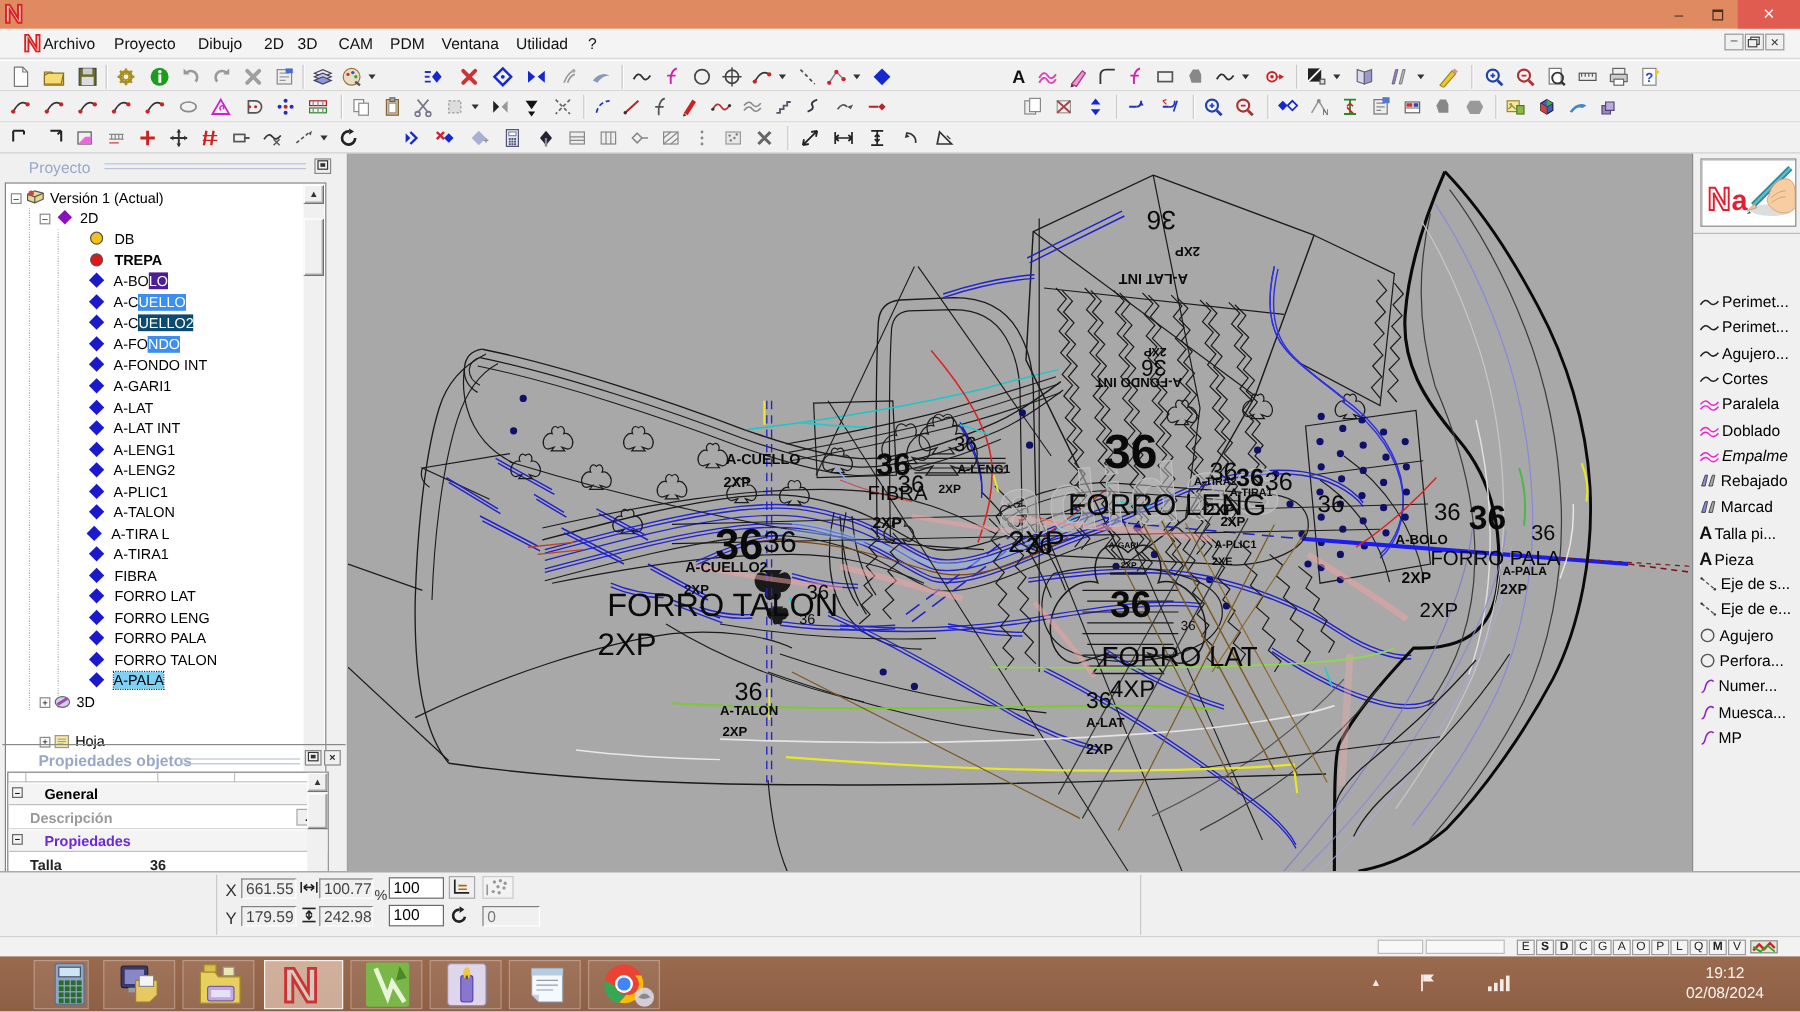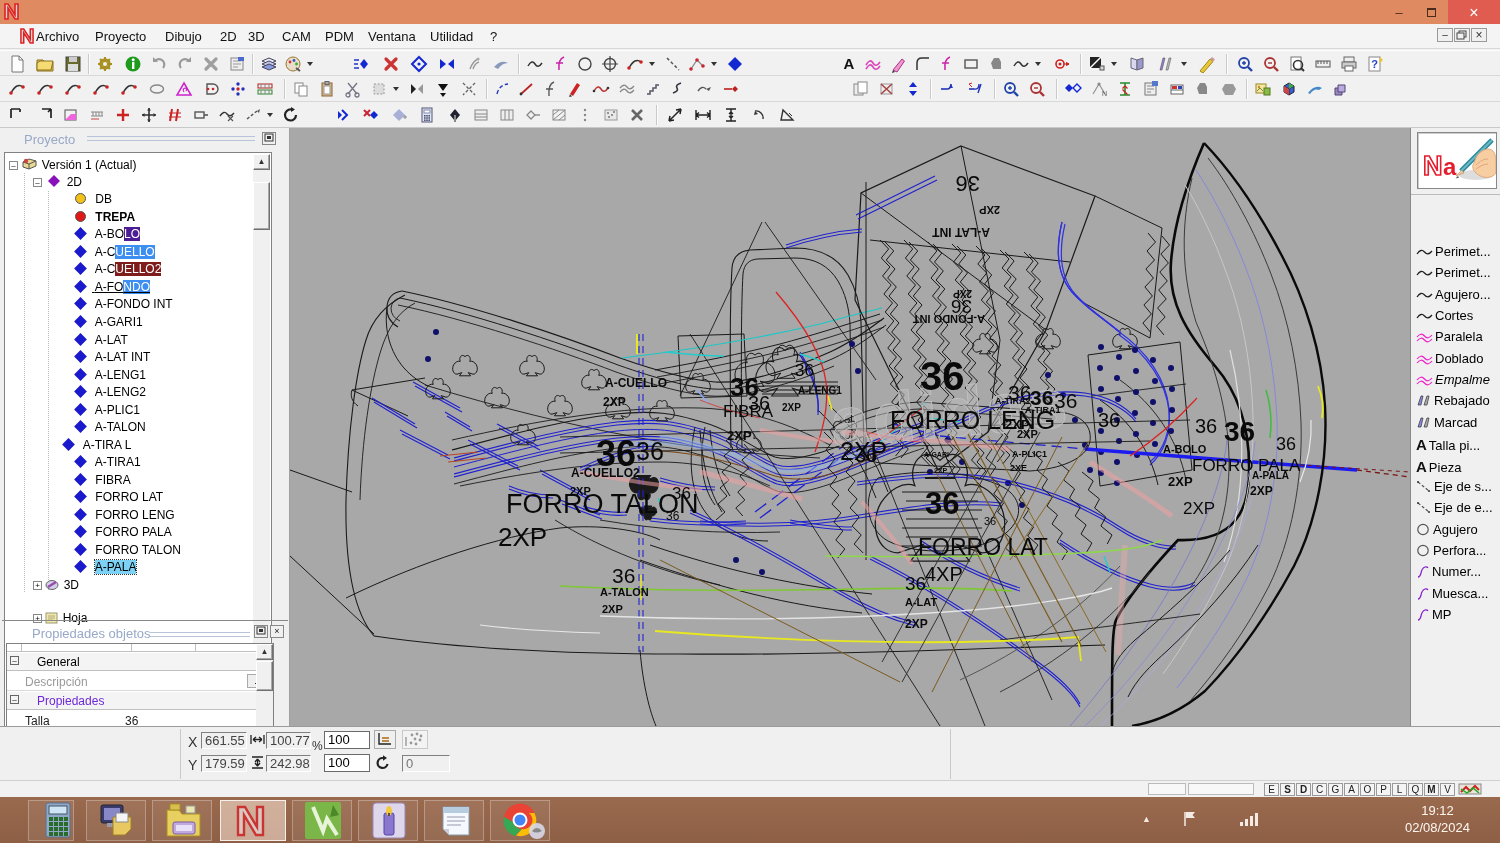--- a/index.html
+++ b/index.html
@@ -643,31 +643,31 @@
  <div class="trow" style="top:4px;left:4px;"><span style="display:inline-block;width:9px;height:9px;border:1px solid #888;font-size:8px;line-height:7px;text-align:center;vertical-align:1px;">–</span> <svg width="17" height="14" viewBox="0 0 17 14" style="vertical-align:-2px;">
             <path d="M2 5 L8 2 L15 4 L15 9 L8 12 L2 10 Z" fill="#e8d890" stroke="#555"></path>
             <path d="M2 5 L8 7 L15 4 M8 7 L8 12" fill="none" stroke="#555"></path>
             <circle cx="5" cy="4" r="2.2" fill="#cc4444"></circle>
           </svg> Versión 1 (Actual)</div>
  <div class="trow" style="top:22px;left:28px;"><span style="display:inline-block;width:9px;height:9px;border:1px solid #888;font-size:8px;line-height:7px;text-align:center;vertical-align:1px;">–</span> <span style="display:inline-block;width:10px;height:10px;background:#8811bb;transform:rotate(45deg) scale(.85);margin:0 4px;"></span> 2D</div>
  <div class="trow" style="top:39px;left:70px;"><span style="display:inline-block;width:11px;height:11px;background:#f2c21a;border-radius:50%;border:1px solid #555;margin:0 6px 0 0;vertical-align:-1px;"></span> DB</div>
  <div class="trow" style="top:57px;left:70px;font-weight:bold;"><span style="display:inline-block;width:11px;height:11px;background:#e01818;border-radius:50%;border:1px solid #555;margin:0 6px 0 0;vertical-align:-1px;"></span> TREPA</div>
  <div class="trow" style="top:74px;left:70px;"><span style="display:inline-block;width:11px;height:11px;background:#1a1acc;transform:rotate(45deg) scale(.82);margin:0 6px 0 0;vertical-align:-1px;"></span> <span>A-BO</span><span style="background:#4c1d95;color:#fff;">LO</span></div>
  <div class="trow" style="top:92px;left:70px;"><span style="display:inline-block;width:11px;height:11px;background:#1a1acc;transform:rotate(45deg) scale(.82);margin:0 6px 0 0;vertical-align:-1px;"></span> <span>A-C</span><span style="background:#3c8ef0;color:#fff;">UELLO</span></div>
- <div class="trow" style="top:109px;left:70px;"><span style="display:inline-block;width:11px;height:11px;background:#1a1acc;transform:rotate(45deg) scale(.82);margin:0 6px 0 0;vertical-align:-1px;"></span> <span>A-C</span><span style="background:#7f1d1d;color:#fff;">UELLO2</span></div>
- <div class="trow" style="top:127px;left:70px;text-decoration:underline;"><span style="display:inline-block;width:11px;height:11px;background:#1a1acc;transform:rotate(45deg) scale(.82);margin:0 6px 0 0;vertical-align:-1px;"></span> <span>A-FO</span><span style="background:#3c8ef0;color:#fff;">NDO</span></div>
+ <div class="trow" style="top:109px;left:70px;"><span style="display:inline-block;width:11px;height:11px;background:#1a1acc;transform:rotate(45deg) scale(.82);margin:0 6px 0 0;vertical-align:-1px;"></span> <span>A-C</span><span style="background:#0c4a6e;color:#fff;">UELLO2</span></div>
+ <div class="trow" style="top:127px;left:70px;"><span style="display:inline-block;width:11px;height:11px;background:#1a1acc;transform:rotate(45deg) scale(.82);margin:0 6px 0 0;vertical-align:-1px;"></span> <span>A-FO</span><span style="background:#3c8ef0;color:#fff;">NDO</span></div>
  <div class="trow" style="top:144px;left:70px;"><span style="display:inline-block;width:11px;height:11px;background:#1a1acc;transform:rotate(45deg) scale(.82);margin:0 6px 0 0;vertical-align:-1px;"></span> A-FONDO INT</div>
  <div class="trow" style="top:162px;left:70px;"><span style="display:inline-block;width:11px;height:11px;background:#1a1acc;transform:rotate(45deg) scale(.82);margin:0 6px 0 0;vertical-align:-1px;"></span> A-GARI1</div>
  <div class="trow" style="top:180px;left:70px;"><span style="display:inline-block;width:11px;height:11px;background:#1a1acc;transform:rotate(45deg) scale(.82);margin:0 6px 0 0;vertical-align:-1px;"></span> A-LAT</div>
  <div class="trow" style="top:197px;left:70px;"><span style="display:inline-block;width:11px;height:11px;background:#1a1acc;transform:rotate(45deg) scale(.82);margin:0 6px 0 0;vertical-align:-1px;"></span> A-LAT INT</div>
  <div class="trow" style="top:215px;left:70px;"><span style="display:inline-block;width:11px;height:11px;background:#1a1acc;transform:rotate(45deg) scale(.82);margin:0 6px 0 0;vertical-align:-1px;"></span> A-LENG1</div>
  <div class="trow" style="top:232px;left:70px;"><span style="display:inline-block;width:11px;height:11px;background:#1a1acc;transform:rotate(45deg) scale(.82);margin:0 6px 0 0;vertical-align:-1px;"></span> A-LENG2</div>
  <div class="trow" style="top:250px;left:70px;"><span style="display:inline-block;width:11px;height:11px;background:#1a1acc;transform:rotate(45deg) scale(.82);margin:0 6px 0 0;vertical-align:-1px;"></span> A-PLIC1</div>
  <div class="trow" style="top:267px;left:70px;"><span style="display:inline-block;width:11px;height:11px;background:#1a1acc;transform:rotate(45deg) scale(.82);margin:0 6px 0 0;vertical-align:-1px;"></span> A-TALON</div>
- <div class="trow" style="top:285px;left:58px;"><span style="display:inline-block;width:11px;height:11px;background:#1a1acc;transform:rotate(45deg) scale(.82);margin:0 6px 0 0;vertical-align:-1px;"></span> A-TIRA L</div>
+ <div class="trow" style="top:285px;left:68px;"><span style="display:inline-block;width:11px;height:11px;background:#1a1acc;transform:rotate(45deg) scale(.82);margin:0 6px 0 0;vertical-align:-1px;"></span> A-TIRA L</div>
  <div class="trow" style="top:302px;left:70px;"><span style="display:inline-block;width:11px;height:11px;background:#1a1acc;transform:rotate(45deg) scale(.82);margin:0 6px 0 0;vertical-align:-1px;"></span> A-TIRA1</div>
  <div class="trow" style="top:320px;left:70px;"><span style="display:inline-block;width:11px;height:11px;background:#1a1acc;transform:rotate(45deg) scale(.82);margin:0 6px 0 0;vertical-align:-1px;"></span> FIBRA</div>
  <div class="trow" style="top:337px;left:70px;"><span style="display:inline-block;width:11px;height:11px;background:#1a1acc;transform:rotate(45deg) scale(.82);margin:0 6px 0 0;vertical-align:-1px;"></span> FORRO LAT</div>
  <div class="trow" style="top:355px;left:70px;"><span style="display:inline-block;width:11px;height:11px;background:#1a1acc;transform:rotate(45deg) scale(.82);margin:0 6px 0 0;vertical-align:-1px;"></span> FORRO LENG</div>
  <div class="trow" style="top:372px;left:70px;"><span style="display:inline-block;width:11px;height:11px;background:#1a1acc;transform:rotate(45deg) scale(.82);margin:0 6px 0 0;vertical-align:-1px;"></span> FORRO PALA</div>
  <div class="trow" style="top:390px;left:70px;"><span style="display:inline-block;width:11px;height:11px;background:#1a1acc;transform:rotate(45deg) scale(.82);margin:0 6px 0 0;vertical-align:-1px;"></span> FORRO TALON</div>
  <div class="trow" style="top:407px;left:70px;"><span style="display:inline-block;width:11px;height:11px;background:#1a1acc;transform:rotate(45deg) scale(.82);margin:0 6px 0 0;vertical-align:-1px;"></span> <span style="background:#7cd1f5;outline:1px dotted #333;">A-PALA</span></div>
  <div class="trow" style="top:425px;left:28px;"><span style="display:inline-block;width:9px;height:9px;border:1px solid #888;font-size:8px;line-height:7px;text-align:center;vertical-align:1px;">+</span> <svg width="15" height="12" style="vertical-align:-2px;">
             <ellipse cx="7" cy="6" rx="6" ry="4.5" fill="#d0d0e8" stroke="#666"></ellipse>
             <path d="M3 8 L11 3" stroke="#9a4ab0" stroke-width="2.5"></path>
@@ -675,21 +675,21 @@
  <div class="trow" style="top:458px;left:28px;"><span style="display:inline-block;width:9px;height:9px;border:1px solid #888;font-size:8px;line-height:7px;text-align:center;vertical-align:1px;">+</span> <svg width="14" height="12" style="vertical-align:-2px;">
             <rect x="1" y="1" width="11" height="10" fill="#f4e8a8" stroke="#997"></rect>
             <path d="M3 4 h7 M3 6 h7 M3 8 h5" stroke="#997" stroke-width="0.8"></path>
           </svg> Hoja</div>
  <div class="sbar" style="right:1px;top:1px;width:17px;height:100%;"></div>
  <div class="sbtn" style="right:1px;top:1px;">▲</div>
  <div class="sbtn" style="right:1px;top:29px;height:48px;"></div>
  <div class="sbtn" style="right:1px;top:572px;">▼</div>
  </div>
 
- <div style="position:absolute;left:2px;top:492px;width:286px;height:160px;border-top:1px solid #888;">
+ <div style="position:absolute;left:2px;top:492px;width:286px;height:160px;border-top:1px solid #888;font-weight:bold;">
   <span class="panecap" style="position:absolute;left:10px;top:5px;">Propiedades objetos</span>
   <span class="capline" style="left:148px;top:11px;width:100px;"></span>
   <span class="capbox" style="left:252px;top:4px;"><svg width="10" height="9">
             <rect x="1" y="1" width="8" height="7" fill="none" stroke="#333"></rect>
             <rect x="3" y="3" width="4" height="3" fill="#333"></rect>
           </svg></span>
   <span class="capbox" style="left:268px;top:4px;">×</span>
   <div style="position:absolute;left:4px;top:22px;width:268px;height:112px;background:#fff;border:1px solid #808080;font-size:12px;overflow:hidden;">
    <div style="position:absolute;left:0;top:0;width:100%;height:8px;border-bottom:1px solid #c0c0c0;"></div>
    <div style="position:absolute;left:14px;top:0;width:1px;height:8px;background:#c0c0c0;"></div>

